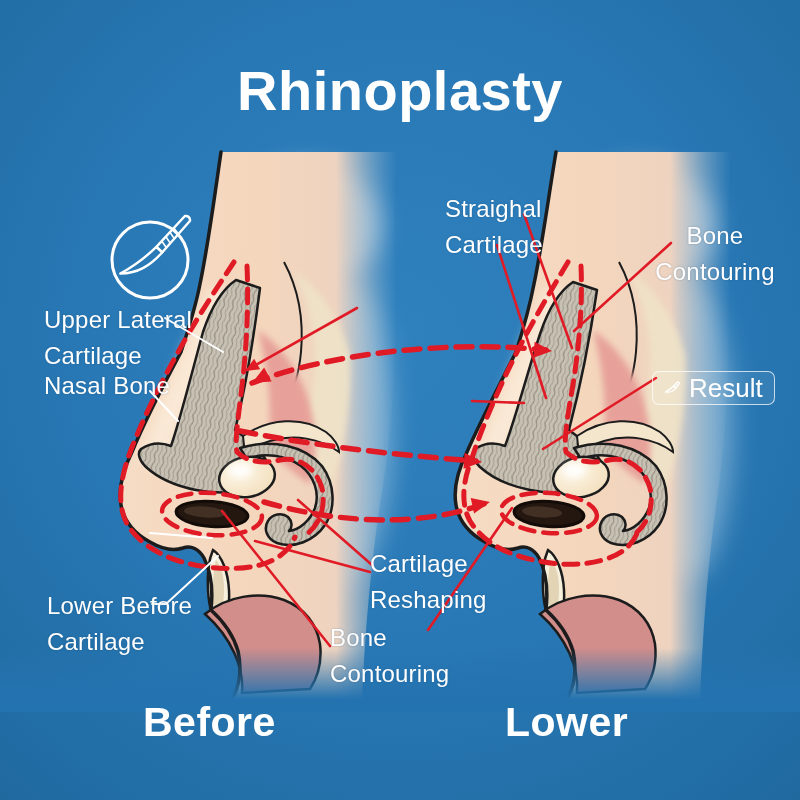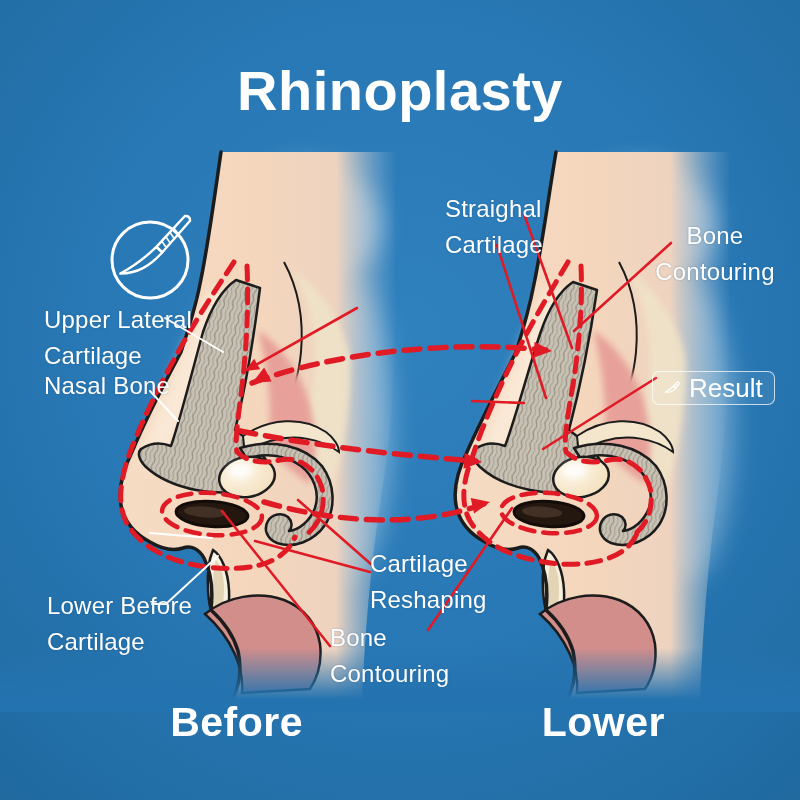--- a/index.html
+++ b/index.html
@@ -21,21 +21,21 @@
   .lbl-nasal-bump      { left:44px;  top:368px; }
   .lbl-nasal-bone      { left:45px;  top:515px; }
   .lbl-lower-lateral   { left:47px;  top:588px; }
   .lbl-hump-reduction  { left:361px; top:279px; }
   .lbl-tip-refinement  { left:331px; top:387px; }
   .lbl-cartolage       { left:370px; top:546px; }
   .lbl-bone-bottom     { left:330px; top:620px; }
   .lbl-straighal       { left:445px; top:191px; }
   .lbl-bone-top        { left:648px; top:218px; width:134px; text-align:center; }
   .panel-caption {
-    position:absolute; top:699px; width:160px; text-align:right;
+    position:absolute; top:699px; width:160px; text-align:left;
     color:#fff; font-size:41px; font-weight:bold; letter-spacing:0.5px;
   }
   .caption-before { left:143px; }
   .caption-after  { left:505px; }
   .result-box {
     position:absolute; left:652px; top:371px; height:34px;
     display:flex; align-items:center; gap:6px; padding:0 11px;
     border:1.5px solid rgba(255,255,255,0.72); border-radius:7px;
     background:rgba(255,255,255,0.07); color:#fff; font-size:26px;
     box-sizing:border-box;

